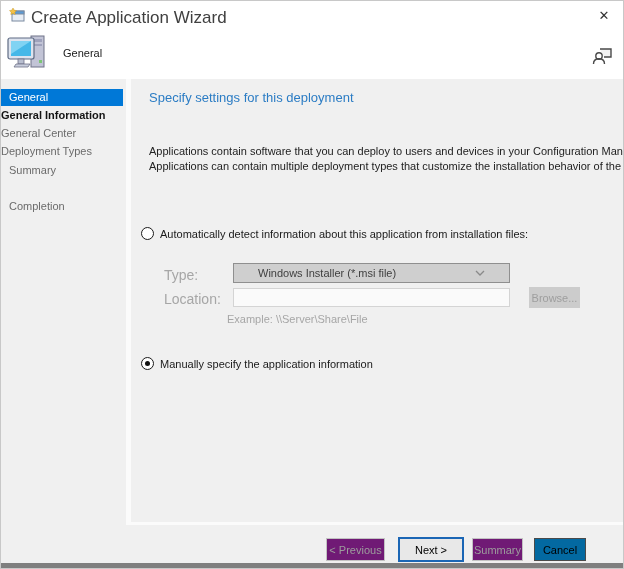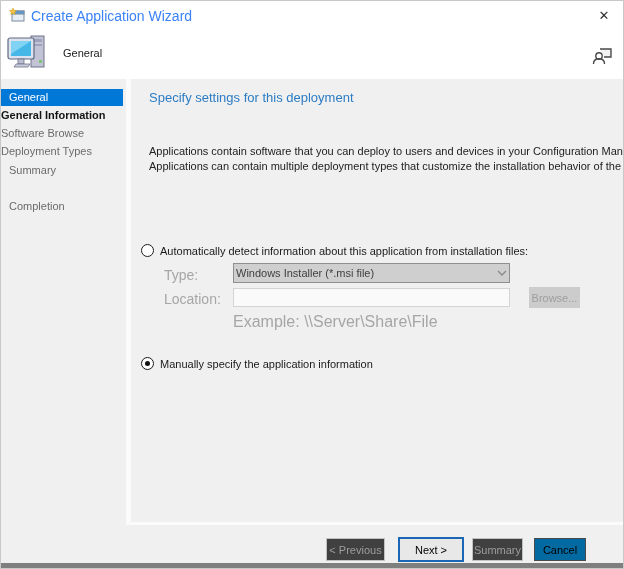--- a/index.html
+++ b/index.html
@@ -11,21 +11,21 @@
     background:#f0f0f0; border:1px solid #c8c8c8; overflow:hidden;
   }
 
   
   .titlebar {
     position:absolute; left:0; top:0; width:100%; height:28px;
     background:#ffffff;
   }
   .titlebar-icon { position:absolute; left:8px; top:6px; width:16px; height:16px; }
   .titlebar-text {
-    position:absolute; left:30px; top:7px; font-size:14px; color:#3b82f6;
+    position:absolute; left:30px; top:7px; font-size:17px; color:#404040;
   }
   .close-btn {
     position:absolute; right:8px; top:4px; width:22px; height:20px;
     display:flex; align-items:center; justify-content:center;
     font-size:13px; color:#333333; cursor:default;
   }
 
   
   .header {
     position:absolute; left:0; top:28px; width:100%; height:50px;
@@ -70,46 +70,46 @@
     content:""; position:absolute; left:3px; top:3px; width:5px; height:5px;
     background:#111111; border-radius:50%;
   }
   .radio-label { font-size:11px; color:#1a1a1a; margin-left:6px; white-space:nowrap; }
 
   .field-label { position:absolute; font-size:14px; color:#a6a6a6; }
 
   .dropdown {
     position:absolute; left:102px; top:184px; width:277px; height:20px;
     background:#cfcfcf; border:1px solid #8f8f8f;
-    display:flex; align-items:center; padding:0 2px;
+    display:flex; align-items:center; padding:0 24px;
   }
   .dropdown-value { font-size:11px; color:#3f3f3f; flex:1; white-space:nowrap; overflow:hidden; }
   .dropdown-chevron { width:10px; height:8px; flex:0 0 auto; }
 
   .textbox {
     position:absolute; left:102px; top:209px; width:277px; height:19px;
     background:#fafafa; border:1px solid #d4d4d4;
     font-size:11px; color:#555; padding:0 4px; font-family:"Liberation Sans", sans-serif;
   }
   .browse-btn {
     position:absolute; left:398px; top:208px; width:51px; height:21px;
     background:#cccccc; border:none; color:#9e9e9e; font-size:11px;
     font-family:"Liberation Sans", sans-serif;
   }
-  .example-text { position:absolute; left:102px; top:234px; font-size:16px; color:#a6a6a6; white-space:nowrap; }
+  .example-text { position:absolute; left:96px; top:234px; font-size:11px; color:#a6a6a6; white-space:nowrap; }
 
   
   .h-divider {
     position:absolute; left:125px; top:521px; width:499px; height:3px; background:#fbfbfb;
   }
   .btn {
     position:absolute; top:537px; height:23px; font-size:11px;
     font-family:"Liberation Sans", sans-serif; text-align:center;
   }
-  .btn.disabled { background:#404040; color:#9d9d9d; border:1px solid #c2c2c2; }
+  .btn.disabled { background:#701a75; color:#9d9d9d; border:1px solid #c2c2c2; }
   .btn.default {
     top:536px; height:25px; background:#e8e8e8; color:#000000;
     border:2px solid #1b66b5;
   }
   .btn.normal { background:#0369a1; color:#000000; border:1px solid #4a4a4a; }
   .btn-previous { left:325px; width:59px; }
   .btn-next { left:397px; width:66px; }
   .btn-summary { left:471px; width:51px; }
   .btn-cancel { left:533px; width:52px; }
 
@@ -148,36 +148,36 @@
     <svg class="header-person-icon" viewBox="0 0 22 22">
       <path d="M9 5 L20 5 L20 13 L13 13" fill="#f2f2f2" stroke="#4a4a4a" stroke-width="1.4"></path>
       <circle cx="8" cy="12" r="3.2" fill="none" stroke="#4a4a4a" stroke-width="1.4"></circle>
       <path d="M2.5 20 C2.5 16.5 5 14.8 8 14.8 C11 14.8 13.5 16.5 13.5 20" fill="none" stroke="#4a4a4a" stroke-width="1.4"></path>
     </svg>
   </div>
 
   <div class="sidebar">
     <div class="nav-item selected" style="top:10px">General</div>
     <div class="nav-item indent current" style="top:28px">General Information</div>
-    <div class="nav-item indent" style="top:46px">Software Browse</div>
+    <div class="nav-item indent" style="top:46px">General Center</div>
     <div class="nav-item indent" style="top:64px">Deployment Types</div>
     <div class="nav-item" style="top:83px">Summary</div>
     <div class="nav-item" style="top:119px">Completion</div>
   </div>
   <div class="v-divider"></div>
 
   <div class="main">
     <div class="page-heading">Specify settings for this deployment</div>
 
     <div class="desc">
       <div>Applications contain software that you can deploy to users and devices in your Configuration Manager environment.</div>
       <div>Applications can contain multiple deployment types that customize the installation behavior of the application.</div>
     </div>
 
-    <div class="radio-row" style="left:10px; top:165px;">
+    <div class="radio-row" style="left:10px; top:148px;">
       <span class="radio"></span>
       <span class="radio-label">Automatically detect information about this application from installation files:</span>
     </div>
 
     <span class="field-label" style="left:33px; top:188px;">Type:</span>
     <div class="dropdown">
       <span class="dropdown-value">Windows Installer (*.msi file)</span>
       <svg class="dropdown-chevron" viewBox="0 0 10 8">
         <polyline points="1,2 5,6 9,2" fill="none" stroke="#8a8a8a" stroke-width="1.3"></polyline>
       </svg>

